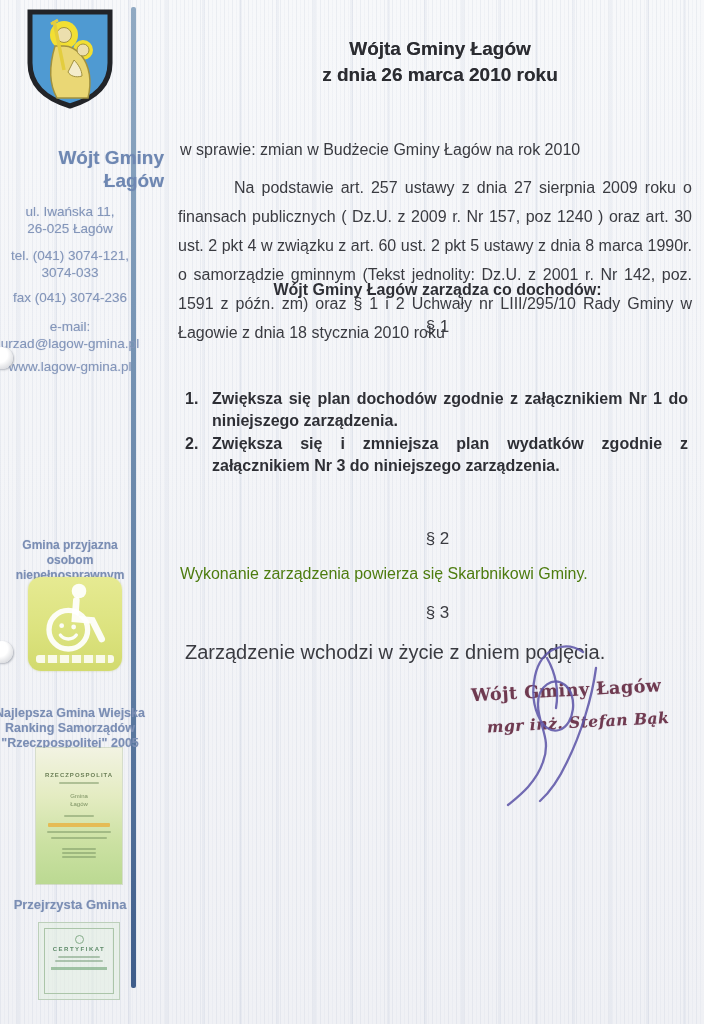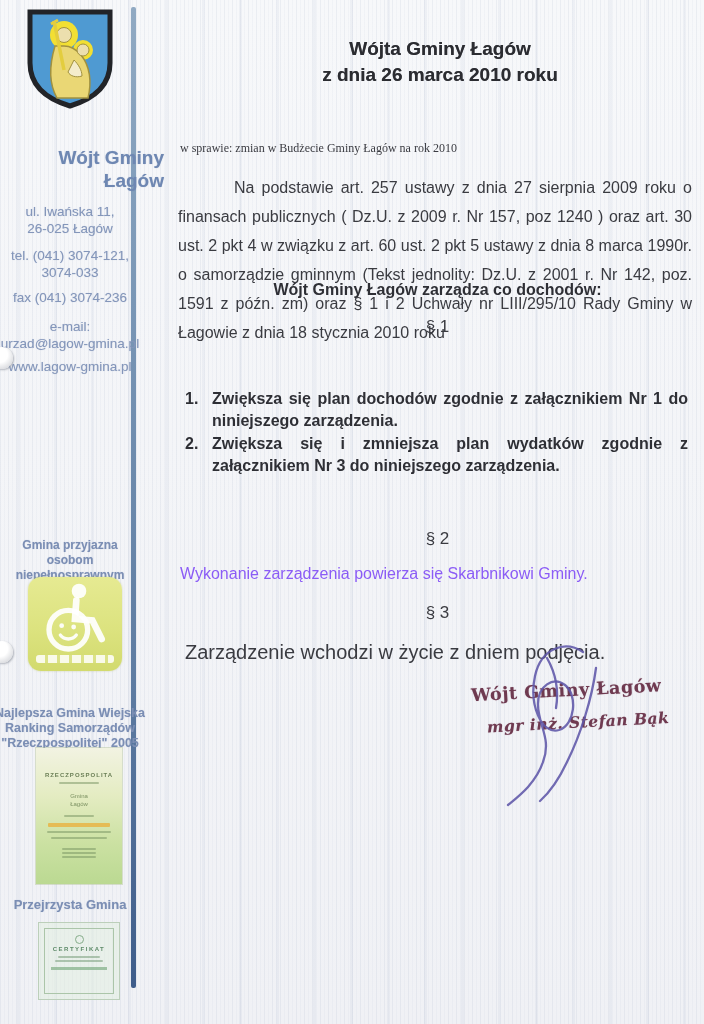--- a/index.html
+++ b/index.html
@@ -46,31 +46,31 @@
   .cert2 .head{text-align:center;font-size:6px;letter-spacing:1.5px;color:#5d8a68;font-weight:bold;}
   .greenbar{width:56px;height:3px;margin:5px auto 0;background:#7fae85;opacity:0.7;}
   .hole{left:-9px;width:22px;height:22px;border-radius:50%;
     background:radial-gradient(circle at 40% 35%, #ffffff 40%, #e2e3e6 70%, #c6c8cd 100%);
     box-shadow:1px 1px 2px rgba(118,124,136,0.55);}
   .hole1{top:347px;} .hole2{top:641px;}
 
   
   .doc-title{left:185px;top:36px;width:510px;text-align:center;font-size:19px;font-weight:bold;
     color:#2b2c31;line-height:26px;text-shadow:0 0 0.5px rgba(40,40,46,0.6);}
-  .subject{left:180px;top:141px;width:514px;font-size:12px;color:#3a3b41;font-family:Liberation Serif, serif;}
+  .subject{left:180px;top:141px;width:514px;font-size:16px;color:#3a3b41;}
   .preamble{left:178px;top:173px;width:514px;font-size:16px;color:#3a3b41;
     text-align:justify;line-height:29px;text-indent:56px;}
   .decree{left:185px;top:281px;width:505px;text-align:center;font-weight:bold;font-size:16px;color:#2e2f35;}
   .sect{width:505px;left:185px;text-align:center;font-size:17px;color:#3a3b41;}
   .s1{top:317px;} .s2{top:529px;} .s3{top:603px;}
   .list{left:185px;top:388px;width:503px;}
   .li{display:flex;font-weight:bold;font-size:16px;line-height:22px;color:#2e2f35;}
   .li .num{width:27px;flex:none;}
   .li .txt{flex:1;text-align:justify;}
-  .t2{left:180px;top:565px;font-size:16px;color:#8b5cf6;}
+  .t2{left:180px;top:565px;font-size:16px;color:#4d7c0f;}
   .t3{left:185px;top:641px;font-size:20px;color:#3a3b41;}
   .stamp{left:472px;top:680px;transform:rotate(-3deg);color:#6f3a50;
     font-family:"DejaVu Serif",serif;text-shadow:0 0 1px rgba(111,58,80,0.4);}
   .stamp-l1{font-size:17.5px;font-weight:bold;letter-spacing:0.5px;}
   .stamp-l2{font-size:15.5px;font-weight:bold;font-style:italic;margin:13px 0 0 14px;letter-spacing:0.5px;}
   .sig{left:455px;top:638px;}
 </style>
 </head>
 <body>
 

